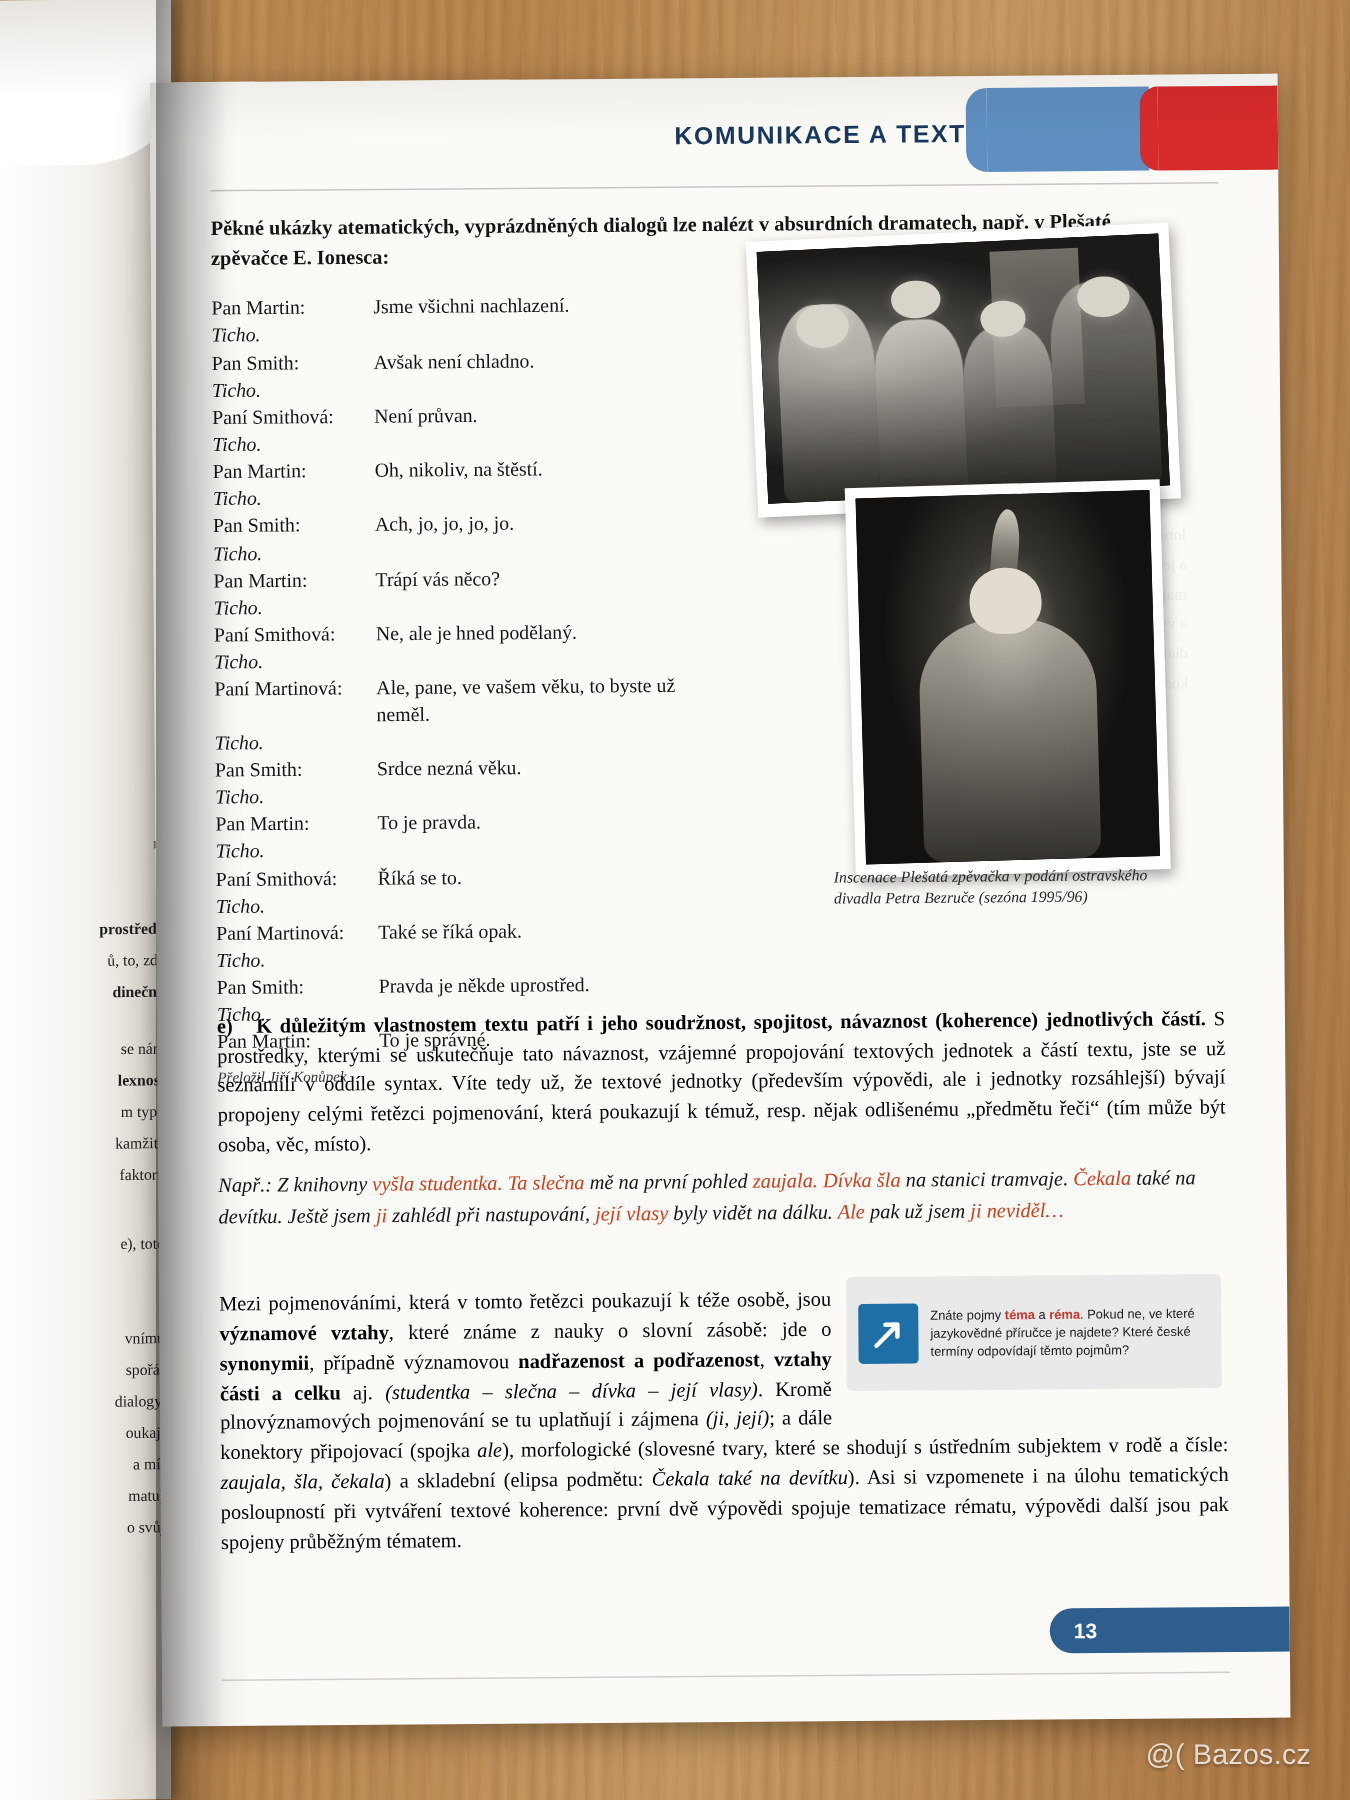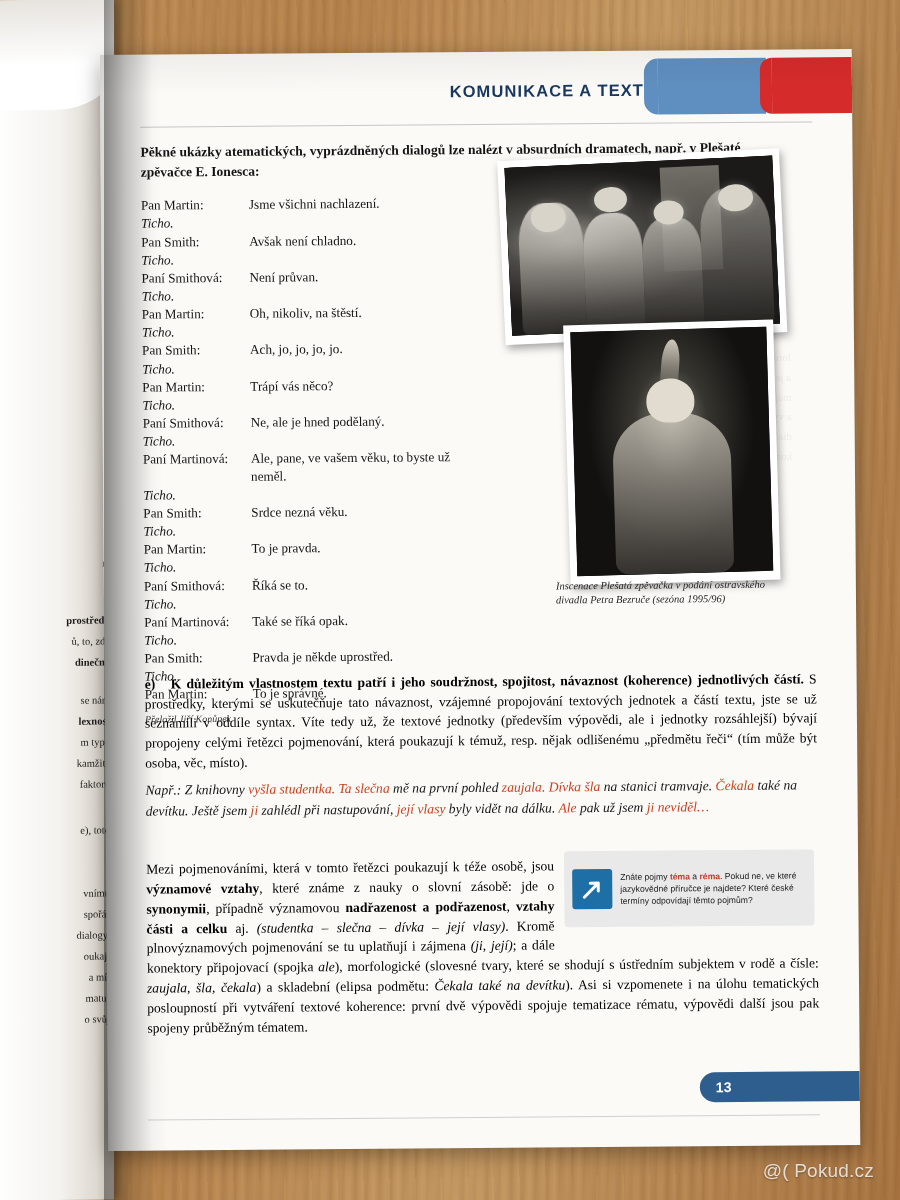--- a/index.html
+++ b/index.html
@@ -645,13 +645,13 @@
   </div>
 
   <div class="bottom-rule"></div>
   <div class="pagenum">
     <span>13</span>
   </div>
 
   <div class="page-shade"></div>
 </div>
 
-<div class="watermark">@( Pokud.cz</div>
+<div class="watermark">@( Bazos.cz</div>
 
 </body></html>

